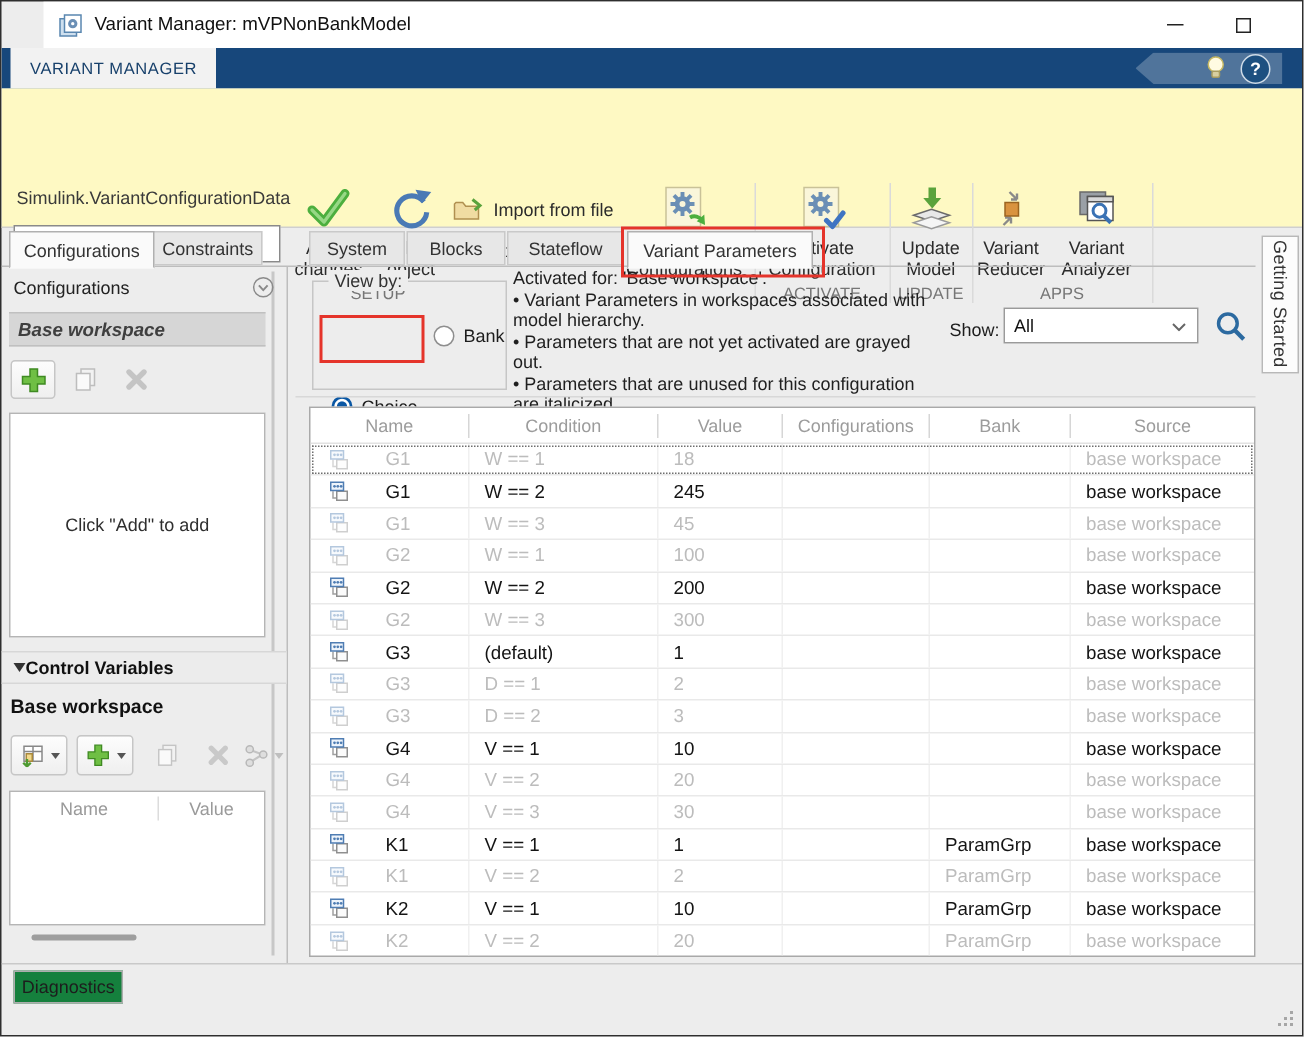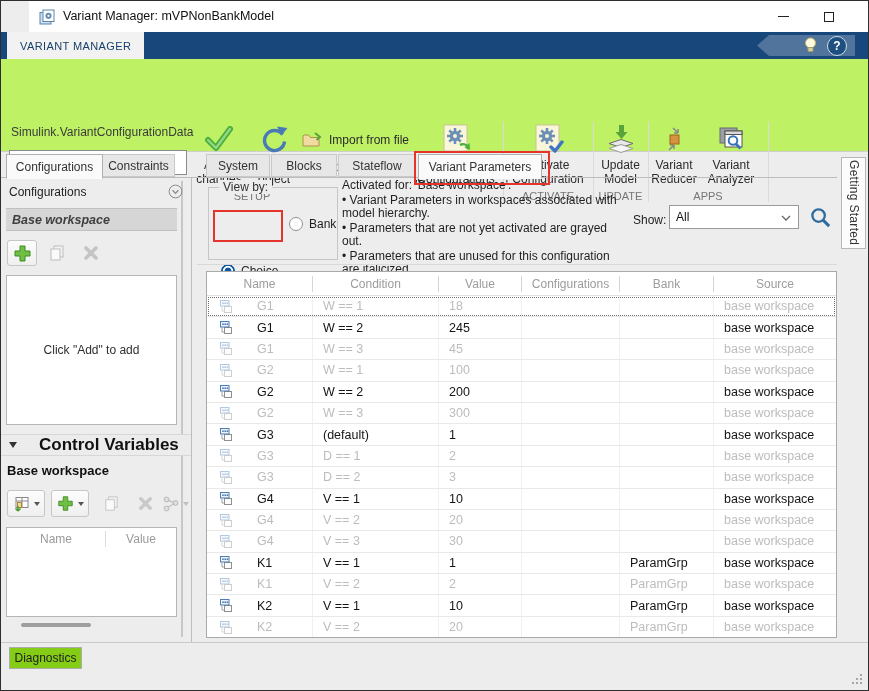--- a/index.html
+++ b/index.html
@@ -17,21 +17,21 @@
   .glyph-close::before,.glyph-close::after{content:"";position:absolute;left:-1px;top:5px;width:14px;height:1.4px;background:#222;}
   .glyph-close::before{transform:rotate(45deg);}.glyph-close::after{transform:rotate(-45deg);}
 
   
   .tabstrip{position:absolute;left:0;top:31px;width:100%;height:27px;background:#17477b;}
   .ribbon-tab{position:absolute;left:6px;top:0;height:27px;padding:0 13px;background:#f2f2f2;color:#17406b;font-size:11px;letter-spacing:.4px;display:flex;align-items:center;}
   .help-badge{position:absolute;right:13px;top:3px;width:98px;height:21px;background:#50749b;clip-path:polygon(12px 0,100% 0,100% 100%,12px 100%,0 50%);display:flex;align-items:center;justify-content:flex-end;gap:10px;padding-right:8px;box-sizing:border-box;}
   .qhelp{width:18px;height:18px;border-radius:50%;background:#1d5080;border:1px solid #cfdce8;color:#fff;font-size:12px;font-weight:bold;display:flex;align-items:center;justify-content:center;}
 
   
-  .ribbon{position:absolute;left:0;top:58px;width:100%;height:92px;background:#bef264;border-bottom:1px solid #cfcfcf;box-sizing:content-box;}
+  .ribbon{position:absolute;left:0;top:58px;width:100%;height:92px;background:#fef9c3;border-bottom:1px solid #cfcfcf;box-sizing:content-box;}
   .rfield-label{position:absolute;left:10px;top:66px;font-size:12px;color:#3a3a3a;}
   .rfield{position:absolute;left:8px;top:91px;width:178px;height:25px;background:#fff;border:1px solid #8a8a8a;box-sizing:border-box;font-size:12px;padding:0 4px;outline:none;font-family:"Liberation Sans",sans-serif;}
   .rbtn{position:absolute;top:61px;display:flex;flex-direction:column;align-items:center;cursor:default;}
   .rbtn .ric{height:38px;display:flex;align-items:center;justify-content:center;}
   .rbtn .rlb{font-size:12px;line-height:14px;text-align:center;color:#2b2b2b;}
   .rrow{position:absolute;display:flex;align-items:center;gap:7px;font-size:12px;color:#2b2b2b;height:24px;}
   .rsec{position:absolute;top:131px;text-align:center;font-size:11px;color:#767676;}
   .rdiv{position:absolute;top:63px;width:1px;height:80px;background:#dadada;}
   .collapse-btn{position:absolute;left:845px;top:133px;width:18px;height:14px;display:flex;align-items:center;justify-content:center;}
 
@@ -46,21 +46,21 @@
   .lp-scrollline{position:absolute;left:180px;top:180px;width:2px;height:456px;background:#c7c7c7;}
   .lp-header{position:absolute;left:8px;top:184px;font-size:12px;color:#222;}
   .lp-chev{position:absolute;left:167px;top:183px;width:15px;height:15px;}
   .lp-selected{position:absolute;left:5px;top:207px;width:171px;height:23px;background:#d6d6d6;border-top:1px solid #c0c0c0;border-bottom:1px solid #c0c0c0;display:flex;align-items:center;padding-left:6px;font-size:12.5px;font-weight:bold;font-style:italic;color:#3f3f3f;box-sizing:border-box;}
   .tbtn{position:absolute;display:flex;align-items:center;justify-content:center;border:1px solid #c6c6c6;border-radius:3px;background:linear-gradient(#fdfdfd,#efefef);box-sizing:border-box;}
   .tbtn.disabled{border-color:transparent;background:transparent;}
   .dd-arrow{width:0;height:0;border-left:3.5px solid transparent;border-right:3.5px solid transparent;border-top:4px solid #555;margin-left:4px;}
   .tbtn.disabled .dd-arrow{border-top-color:#bfbfbf;}
   .lp-listbox{position:absolute;left:5px;top:274px;width:171px;height:150px;background:#fff;border:1px solid #b5b5b5;box-sizing:border-box;}
   .lp-hint{position:absolute;left:0;top:45%;width:100%;text-align:center;font-size:12px;color:#2f2f2f;}
-  .cv-header{position:absolute;left:0;top:433px;width:190px;height:22px;background:#ececec;border-top:1px solid #d7d7d7;border-bottom:1px solid #d7d7d7;display:flex;align-items:center;gap:22px;padding-left:8px;box-sizing:border-box;font-weight:bold;font-size:17px;color:#111;}
+  .cv-header{position:absolute;left:0;top:433px;width:190px;height:22px;background:#ececec;border-top:1px solid #d7d7d7;border-bottom:1px solid #d7d7d7;display:flex;align-items:center;gap:0;padding-left:8px;box-sizing:border-box;font-weight:bold;font-size:12px;color:#111;}
   .tri-down{width:0;height:0;border-left:4.5px solid transparent;border-right:4.5px solid transparent;border-top:6px solid #333;}
   .cv-workspace{position:absolute;left:6px;top:462px;font-weight:bold;font-size:13px;color:#111;}
   .cv-table{position:absolute;left:5px;top:526px;width:171px;height:90px;background:#fff;border:1px solid #b5b5b5;box-sizing:border-box;}
   .cv-thead{display:flex;height:22px;align-items:center;color:#9a9a9a;font-size:12px;}
   .cv-hname{width:99px;text-align:center;border-right:1px solid #dcdcdc;box-sizing:border-box;height:16px;line-height:16px;}
   .cv-hvalue{flex:1;text-align:center;}
   .lp-hscroll{position:absolute;left:20px;top:622px;width:70px;height:4px;background:#9e9e9e;border-radius:2px;}
 
   
   .viewby{position:absolute;left:207px;top:186px;width:128px;height:71px;border:1px solid #c6c6c6;}
@@ -89,21 +89,21 @@
   .tcell{box-sizing:border-box;padding-left:10px;border-right:1px solid #f0f0f0;height:100%;display:flex;align-items:center;overflow:hidden;white-space:nowrap;}
   .tcell:last-child{border-right:none;}
   .tcell.c0{padding-left:12px;gap:23px;}
   .trow.active{color:#141414;}
   .trow.inactive{color:#bcbcbc;}
   .trow.inactive svg{opacity:.42;}
   .trow.focused{outline:1px dotted #6e6e6e;outline-offset:-2px;}
 
   
   .bottom-div{position:absolute;left:0;top:641px;width:100%;height:1px;background:#c9c9c9;}
-  .diag-btn{position:absolute;left:8px;top:646px;width:73px;height:22px;background:#84cc16;border:1px solid #adadad;display:flex;align-items:center;justify-content:center;font-size:12px;color:#1d1d1d;box-sizing:border-box;}
+  .diag-btn{position:absolute;left:8px;top:646px;width:73px;height:22px;background:#15803d;border:1px solid #adadad;display:flex;align-items:center;justify-content:center;font-size:12px;color:#1d1d1d;box-sizing:border-box;}
 </style>
 </head>
 <body>
 
 <div id="window">
 
   <div class="titlebar">
     <svg class="title-icon" viewBox="0 0 18 18">
       <rect x="2" y="4.5" width="11" height="11.5" fill="#cfe0ef" stroke="#5a87b0"></rect>
       <rect x="5" y="2" width="11" height="11.5" fill="#ffffff" stroke="#5a87b0"></rect>

